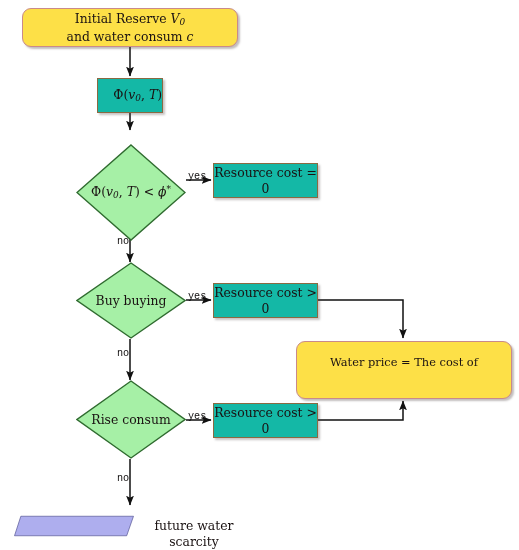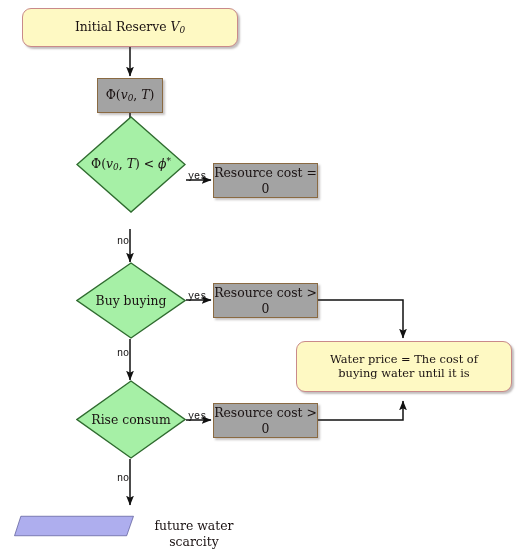--- a/index.html
+++ b/index.html
@@ -27,31 +27,32 @@
     box-sizing: border-box;
     display: flex;
     align-items: center;
     justify-content: center;
     text-align: center;
     color: #1a1212;
     line-height: 1.22;
     z-index: 3;
   }
   .node-terminal {
-    background: #fef9c3;
+    background: #fde047;
     border: 1.1px solid #c98a8a;
     border-radius: 9px;
     box-shadow: 2px 2px 2px rgba(80,70,70,0.35);
     font-size: 12.4px;
   }
   .node-process {
-    background: #a3a3a3;
+    background: #14b8a6;
     border: 1.2px solid #8a6a42;
     box-shadow: 2px 2px 2px rgba(80,70,70,0.32);
     font-size: 12.4px;
+    justify-content: flex-end;
   }
   .diamond-wrap {
     position: absolute;
     z-index: 3;
   }
   .diamond-wrap svg {
     position: absolute;
     left: 0; top: 0;
   }
   .diamond-label {
@@ -121,28 +122,29 @@
     <line x1="186" y1="420" x2="211" y2="420" stroke="#111111" stroke-width="1.5" marker-end="url(#arrow)"></line>
 
     <polyline points="318,420 403,420 403,401" fill="none" stroke="#111111" stroke-width="1.5" marker-end="url(#arrow)"></polyline>
 
     <line x1="130" y1="459" x2="130" y2="505" stroke="#111111" stroke-width="1.5" marker-end="url(#arrow)"></line>
   </svg>
 
   <div class="node node-terminal" style="left:22px; top:8px; width:216px; height:39px;">
     <span>
       <span class="nowrap"><span>Initial Reserve </span><i class="mi">V</i><span class="sub">0</span></span><br>
+      <span class="nowrap"><span>and water consum </span><i class="mi">c</i></span>
     </span>
   </div>
 
   <div class="node node-process" style="left:97px; top:78px; width:66px; height:35px;">
     <span class="nowrap"><span>Φ(</span><i class="mi">v</i><span class="sub">0</span><span>, </span><i class="mi">T</i><span>)</span></span>
   </div>
 
-  <div class="diamond-wrap" style="left:76px; top:116px; width:110px; height:97px;">
+  <div class="diamond-wrap" style="left:76px; top:144px; width:110px; height:97px;">
     <svg width="110" height="97" viewBox="0 0 110 97" xmlns="http://www.w3.org/2000/svg">
       <polygon points="55,1 109,48.5 55,96 1,48.5" fill="#a6f0a6" stroke="#2f6b2f" stroke-width="1.4"></polygon>
     </svg>
     <div class="diamond-label">
       <span class="nowrap"><span>Φ(</span><i class="mi">v</i><span class="sub">0</span><span>, </span><i class="mi">T</i><span>) &lt; </span><i class="mi">ϕ</i><span class="sup">*</span></span>
     </div>
   </div>
 
   <div class="node node-process" style="left:213px; top:163px; width:105px; height:35px;">
     <span>Resource cost = 0</span>
@@ -152,24 +154,24 @@
     <svg width="110" height="77" viewBox="0 0 110 77" xmlns="http://www.w3.org/2000/svg">
       <polygon points="55,1 109,38.5 55,76 1,38.5" fill="#a6f0a6" stroke="#2f6b2f" stroke-width="1.4"></polygon>
     </svg>
     <div class="diamond-label">Buy buying</div>
   </div>
 
   <div class="node node-process" style="left:213px; top:283px; width:105px; height:35px;">
     <span>Resource cost &gt; 0</span>
   </div>
 
-  <div class="node node-terminal" style="left:296px; top:341px; width:216px; height:51px; font-size:11.4px;">
+  <div class="node node-terminal" style="left:296px; top:341px; width:216px; height:58px; font-size:11.4px;">
     <span>
       <span>Water price = The cost of</span><br>
-      <span>buying water until it is</span><br>
+      <br>
     </span>
   </div>
 
   <div class="diamond-wrap" style="left:76px; top:380px; width:110px; height:79px;">
     <svg width="110" height="79" viewBox="0 0 110 79" xmlns="http://www.w3.org/2000/svg">
       <polygon points="55,1 109,39.5 55,78 1,39.5" fill="#a6f0a6" stroke="#2f6b2f" stroke-width="1.4"></polygon>
     </svg>
     <div class="diamond-label">Rise consum</div>
   </div>
 

